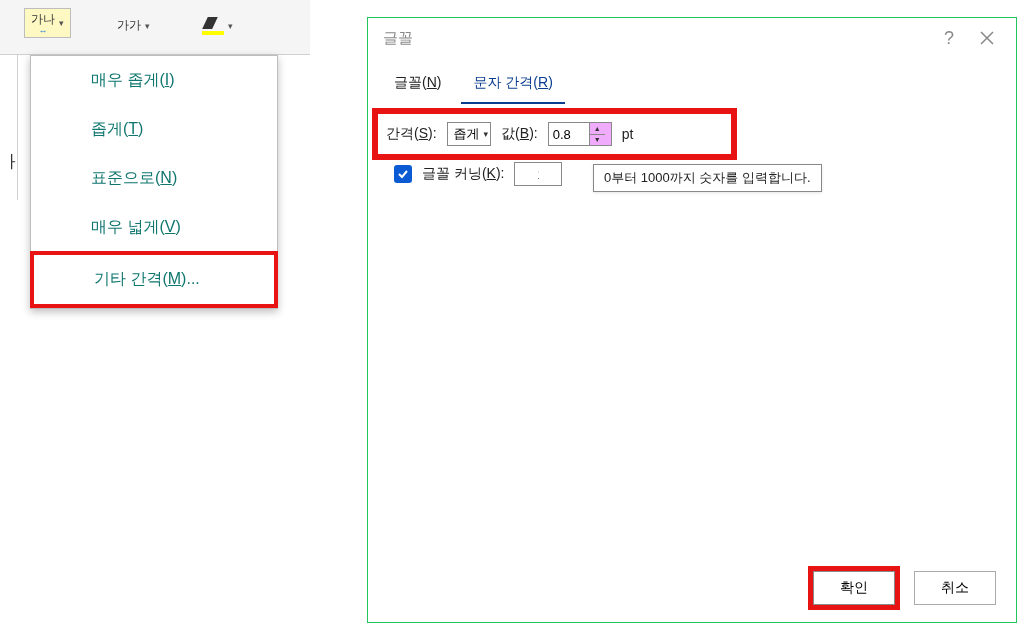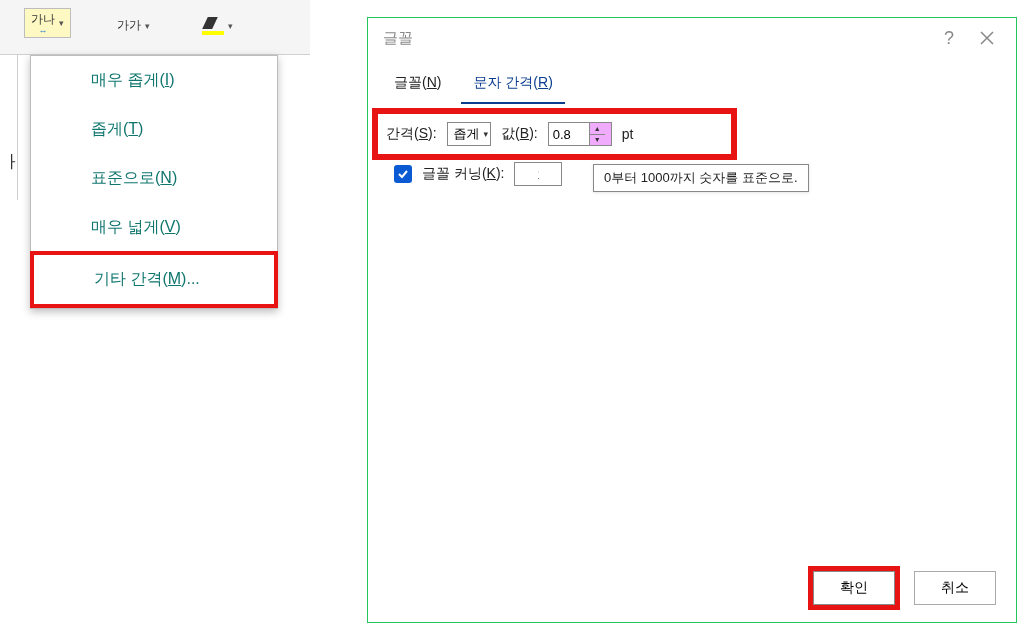--- a/index.html
+++ b/index.html
@@ -348,21 +348,21 @@
         <svg width="12" height="12" viewBox="0 0 12 12">
             <path d="M2 6 L5 9 L10 3" stroke="#fff" stroke-width="2" fill="none"></path>
           </svg>
       </span>
       <span class="lbl">
         <span>글꼴 커닝(</span><u>K</u><span>):</span>
       </span>
       <input class="num-input" value="12" style="">
     </div>
 
-    <div class="tooltip">0부터 1000까지 숫자를 표준으로.</div>
+    <div class="tooltip">0부터 1000까지 숫자를 입력합니다.</div>
   </div>
 
   <div class="dialog-footer">
     <span class="btn-ok-frame">
       <span class="btn">확인</span>
     </span>
     <span class="btn">취소</span>
   </div>
 </div>
 

